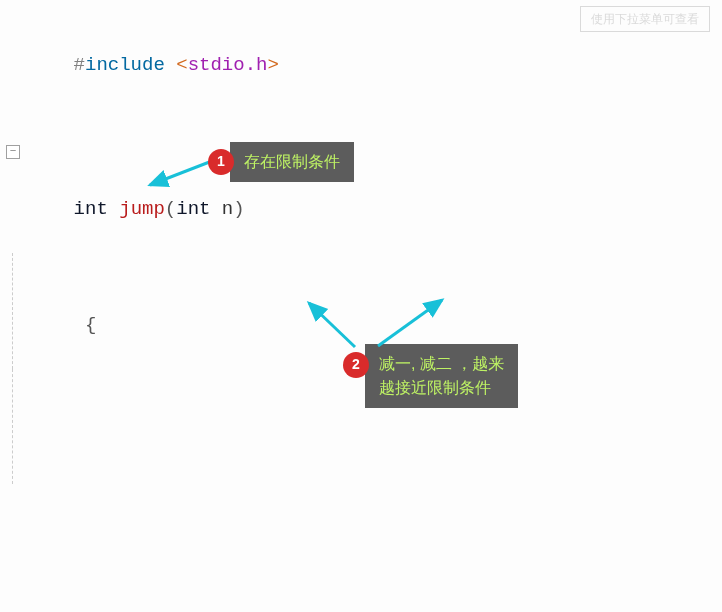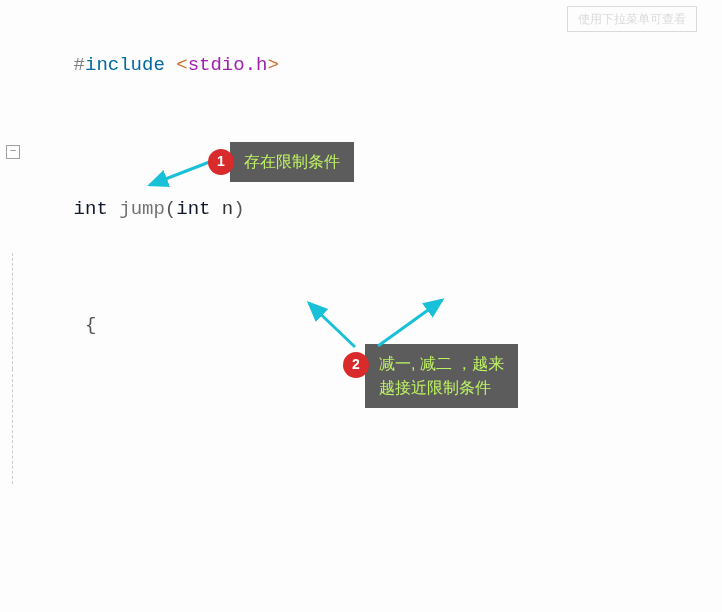--- a/index.html
+++ b/index.html
@@ -43,21 +43,21 @@
       bottom: 0;
       border-left: 1px dashed #cccccc;
     }
     .comment { color: #008000; }
     .preproc-sharp { color: #808080; }
     .preproc { color: #0369a1; }
     .angle { color: #d2691e; }
     .header { color: #a020b0; }
     .kw { color: #0f172a; }
     .ident { color: #333333; }
-    .func { color: #737373; }
+    .func { color: #b91c1c; }
     .punct { color: #555555; }
     .num { color: #d03030; }
     .op { color: #f03060; }
 
     
     .callout {
       position: absolute;
       display: flex;
       align-items: center;
     }
@@ -87,21 +87,21 @@
       white-space: pre-line;
     }
 
     .arrow {
       position: absolute;
       pointer-events: none;
     }
 
     .faded-btn {
       position: absolute;
-      right: 25px;
+      right: 12px;
       top: 6px;
       border: 1px solid #dadada;
       color: #dadada;
       font-size: 12px;
       font-family: 'Microsoft YaHei', Arial;
       padding: 3px 10px;
     }
   </style>
 </head>
 <body>

